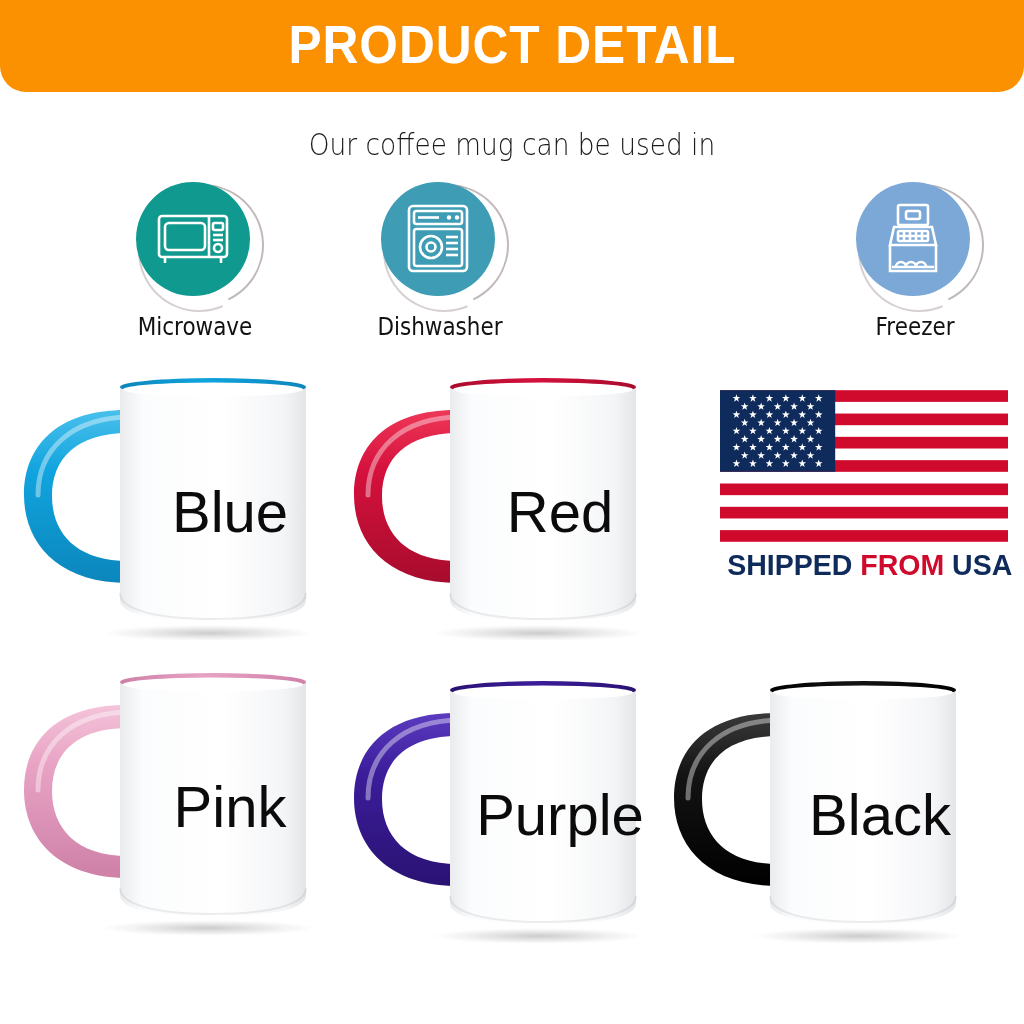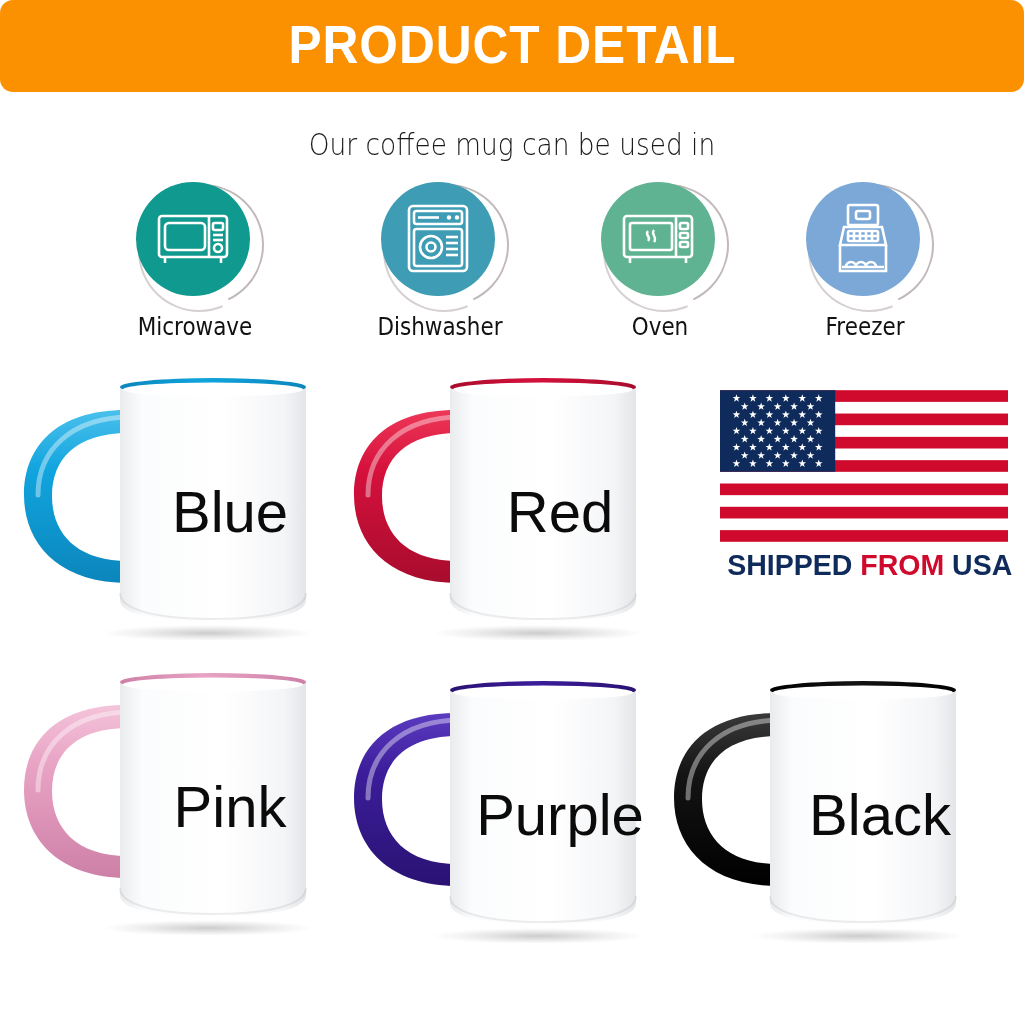--- a/index.html
+++ b/index.html
@@ -145,21 +145,21 @@
     letter-spacing: 0px;
     white-space: nowrap;
     transform: scaleX(0.95);
   }
   .usa-text .navy { color: #0F2B5B; }
   .usa-text .red  { color: #CF0A2C; }
 </style>
 </head>
 <body>
 
-<div class="banner" style="background: rgb(251, 144, 0); border-radius: 13px;">
+<div class="banner" style="background: rgb(251, 144, 0);">
   <div class="banner-title" style="color: rgb(255, 255, 255);">PRODUCT DETAIL</div>
 </div>
 
 <div class="subtitle">Our coffee mug can be used in</div>
 
 <div class="features">
 
   <div class="feature" style="left:350px;">
     <div class="feature-circle-wrap">
       <div class="feature-arc"></div>
@@ -198,42 +198,22 @@
           <line x1="56" y1="29" x2="66" y2="29"></line>
           <circle cx="61" cy="37" r="4"></circle>
           <line x1="8" y1="46" x2="8" y2="52"></line>
           <line x1="64" y1="46" x2="64" y2="52"></line>
         </svg>
       </div>
     </div>
     <div class="feature-label">Microwave</div>
   </div>
 
-  <div class="feature" style="left:570px;">
-    <div class="feature-circle-wrap">
-      <div class="feature-arc"></div>
-      <div class="feature-arc2"></div>
-      <div class="feature-circle" id="circle-2" style="background: rgb(95, 179, 146);">
-        <svg width="72" height="56" viewBox="0 0 72 56" fill="none" stroke="#ffffff" stroke-width="2.6">
-          <rect x="2" y="5" width="68" height="41" rx="3"></rect>
-          <rect x="8" y="12" width="42" height="27" rx="2"></rect>
-          <line x1="54" y1="5" x2="54" y2="46"></line>
-          <rect x="58" y="12" width="8" height="6" rx="1.2"></rect>
-          <rect x="58" y="22" width="8" height="5" rx="1.2"></rect>
-          <rect x="58" y="31" width="8" height="5" rx="1.2"></rect>
-          <path d="M26 20 c-4 4 4 6 0 10 M32 19 c-4 4 4 7 0 12" stroke-width="2.4"></path>
-          <line x1="8" y1="46" x2="8" y2="52"></line>
-          <line x1="64" y1="46" x2="64" y2="52"></line>
-        </svg>
-      </div>
-    </div>
-    <div class="feature-label">Oven</div>
-  </div>
-
-  <div class="feature" style="left:775px;">
+
+  <div class="feature" style="left:825px;">
     <div class="feature-circle-wrap">
       <div class="feature-arc"></div>
       <div class="feature-arc2"></div>
       <div class="feature-circle" id="circle-3" style="background: rgb(123, 168, 214);">
         <svg width="58" height="72" viewBox="0 0 58 72" fill="none" stroke="#ffffff" stroke-width="2.6">
           <rect x="14" y="2" width="30" height="20" rx="2"></rect>
           <rect x="22" y="8" width="14" height="8" rx="2"></rect>
           <path d="M10 24 L48 24 L52 42 L6 42 Z"></path>
           <rect x="14" y="28" width="30" height="10" rx="1.4"></rect>
           <line x1="20" y1="28" x2="20" y2="38"></line>

